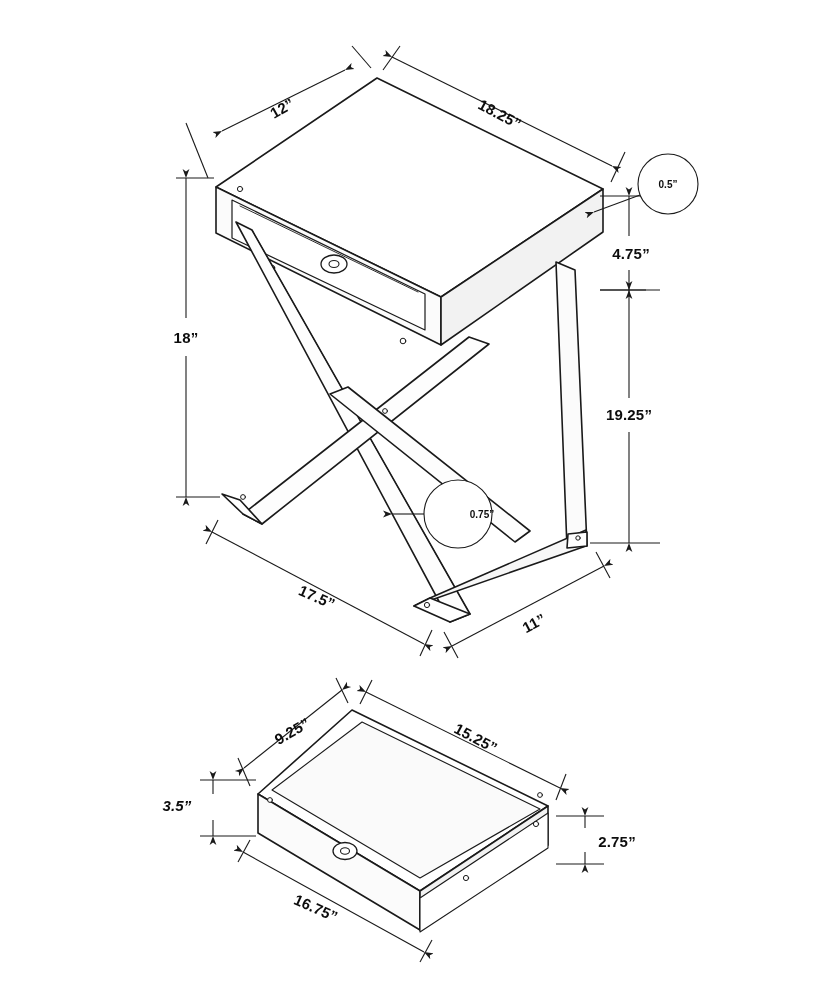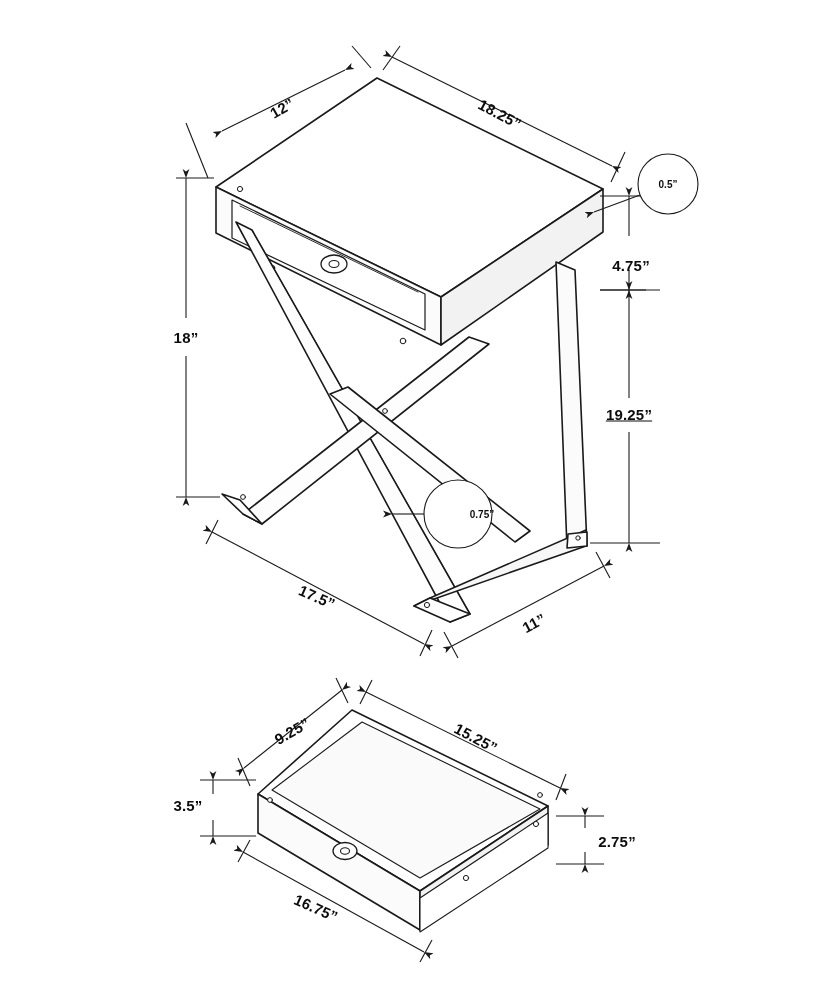--- a/index.html
+++ b/index.html
@@ -180,35 +180,35 @@
       <line x1="243" y1="852" x2="424" y2="952" marker-start="url(#arrowStart)" marker-end="url(#arrowEnd)"></line>
     </g>
   </svg>
 
   <div class="dim-label" style="left:282px; top:108px; transform:translate(-50%,-50%) rotate(-30deg);">12”</div>
 
   <div class="dim-label" style="left:500px; top:114px; transform:translate(-50%,-50%) rotate(28deg);">18.25”</div>
 
   <div class="dim-label" style="left:186px; top:337px; transform:translate(-50%,-50%);">18”</div>
 
-  <div class="dim-label" style="left:631px; top:253px; transform:translate(-50%,-50%);margin-top:12px;">4.75”</div>
-
-  <div class="dim-label" style="left:629px; top:414px; transform:translate(-50%,-50%);text-decoration:underline;">19.25”</div>
+  <div class="dim-label" style="left:631px; top:253px; transform:translate(-50%,-50%);">4.75”</div>
+
+  <div class="dim-label" style="left:629px; top:414px; transform:translate(-50%,-50%);">19.25”</div>
 
   <div class="dim-label" style="left:317px; top:597px; transform:translate(-50%,-50%) rotate(24deg);">17.5”</div>
 
   <div class="dim-label" style="left:534px; top:623px; transform:translate(-50%,-50%) rotate(-28deg);">11”</div>
 
   <div class="callout-label" style="left:668px; top:184px; transform:translate(-50%,-50%);">0.5”</div>
 
   <div class="callout-label" style="left:458px; top:514px; transform:translate(-50%,-50%);margin-left:24px;">0.75”</div>
 
   <div class="dim-label" style="left:292px; top:731px; transform:translate(-50%,-50%) rotate(-30deg);">9.25”</div>
 
   <div class="dim-label" style="left:476px; top:738px; transform:translate(-50%,-50%) rotate(28deg);">15.25”</div>
 
-  <div class="dim-label" style="left:188px; top:805px; transform:translate(-50%,-50%);">3.5”</div>
+  <div class="dim-label" style="left:177px; top:805px; transform:translate(-50%,-50%);font-style:italic;">3.5”</div>
 
   <div class="dim-label" style="left:617px; top:841px; transform:translate(-50%,-50%);">2.75”</div>
 
   <div class="dim-label" style="left:316px; top:908px; transform:translate(-50%,-50%) rotate(24deg);">16.75”</div>
 
 </div>
 
 </body></html>

